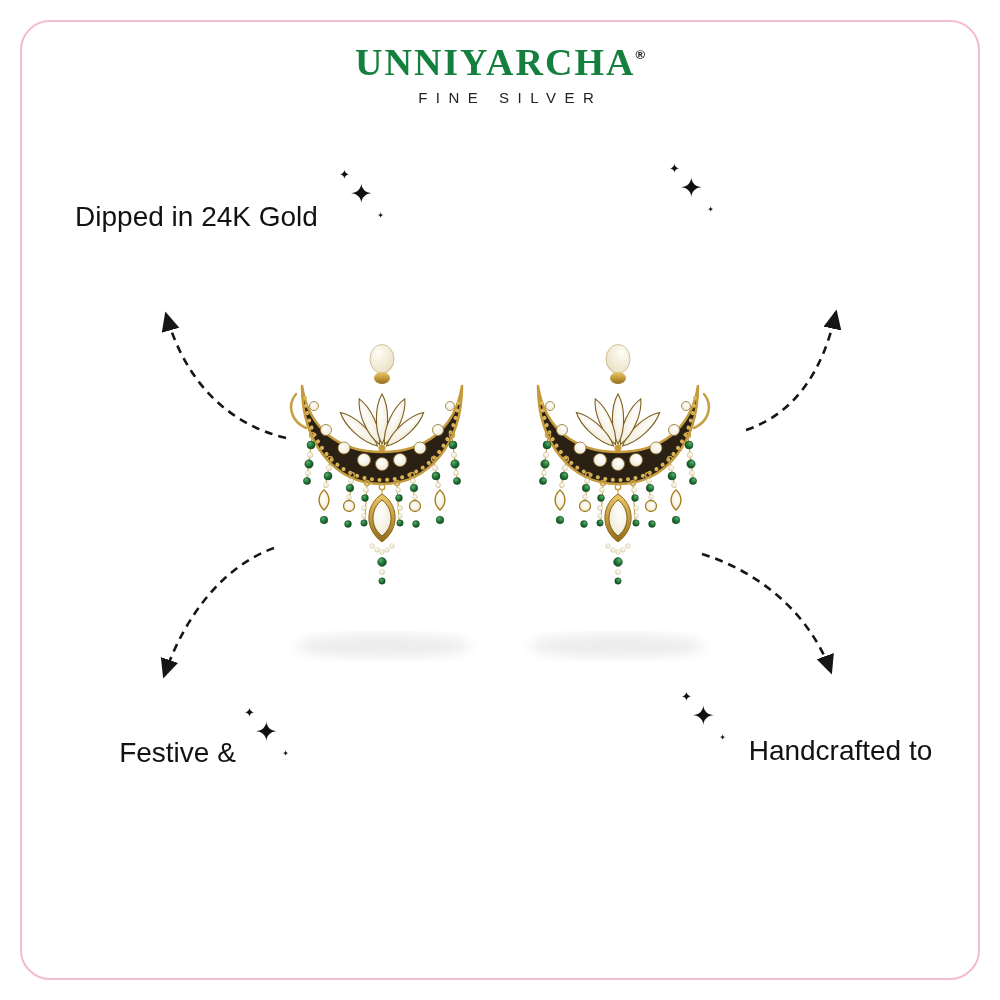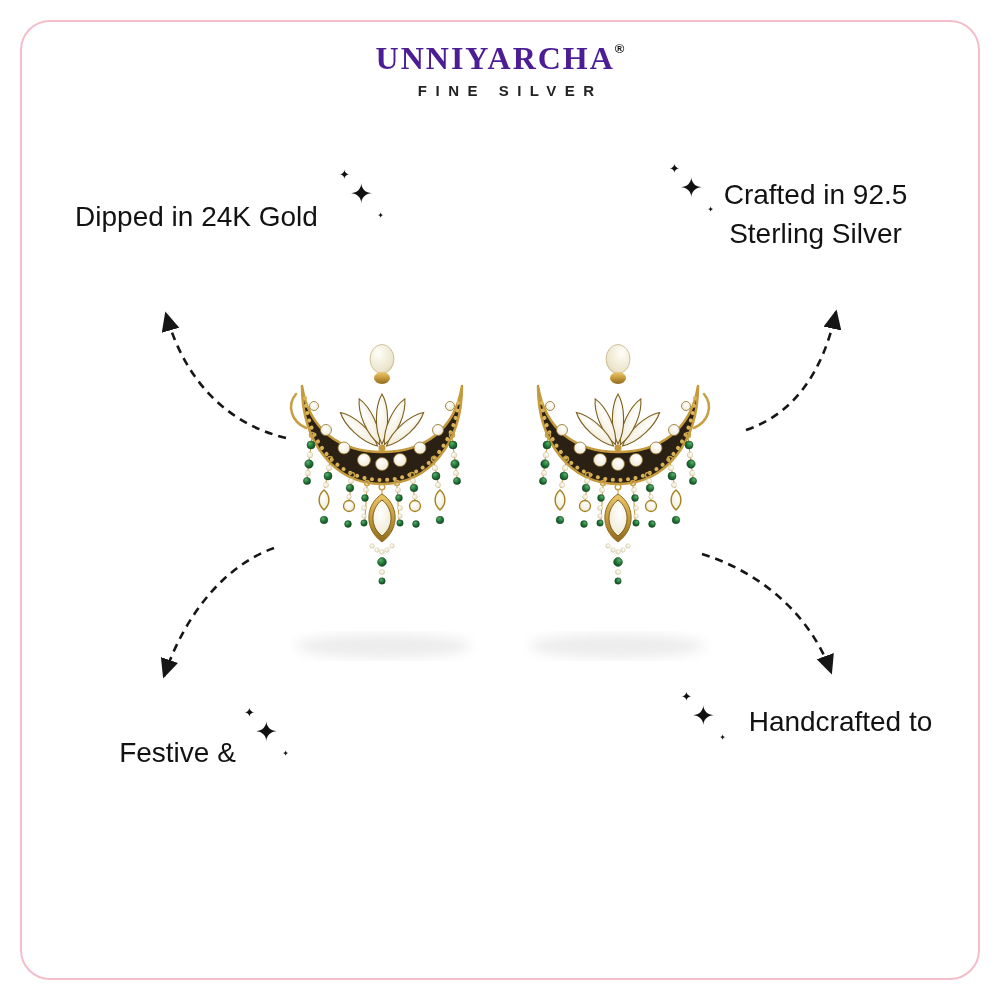--- a/index.html
+++ b/index.html
@@ -9,34 +9,34 @@
     font-family:"Liberation Sans","DejaVu Sans",sans-serif; color:#141414;
   }
   .frame {
     position:absolute; top:20px; left:20px; right:20px; bottom:20px;
     border:2px solid #f4bdca; border-radius:30px; pointer-events:none;
   }
   
   .brand { position:absolute; top:40px; left:0; width:100%; text-align:center; }
   .brand-name {
     font-family:"Liberation Serif","DejaVu Serif",serif;
-    font-size:32px; font-weight:700; letter-spacing:2px; color:#4c1d95;
+    font-size:38px; font-weight:700; letter-spacing:2px; color:#15803d;
   }
   .brand-reg { font-size:13px; font-weight:700; vertical-align:16px; }
   .brand-tagline {
     margin-top:5px; font-size:15px; letter-spacing:8.5px; text-indent:8.5px;
-    font-weight:700; color:#232323;padding-left:12px;
+    font-weight:400; color:#232323;padding-left:12px;
   }
   
   .feature { position:absolute; text-align:center; font-size:28px; line-height:39px; color:#121212; }
   .feature .ln { display:block; }
   .f-tl { left:39px;  top:197px; width:315px; }
   .f-tr { left:658px; top:175px; width:315px; }
   .f-bl { left:20px;  top:733px; width:315px; }
-  .f-br { left:683px; top:702px; width:315px;text-align:center; }
+  .f-br { left:683px; top:731px; width:315px;text-align:center; }
   
   .sparkle { position:absolute; width:40px; height:40px; color:#101010; }
   .sp-big   { position:absolute; font-size:27px; left:8px; top:2px; }
   .sp-small { position:absolute; font-size:13px; left:-3px; top:-9px; }
   .sp-tiny  { position:absolute; font-size:8px; right:-2px; bottom:-4px; }
   .sk-tl { left:342px; top:176px; }
   .sk-tr { left:672px; top:170px; }
   .sk-bl { left:247px; top:714px; }
   .sk-br { left:684px; top:698px; }
   
@@ -222,24 +222,20 @@
     <ellipse cx="383" cy="646" rx="88" ry="12" fill="#9a9a9a" opacity="0.18" filter="url(#blur6)"></ellipse>
     <ellipse cx="617" cy="646" rx="88" ry="12" fill="#9a9a9a" opacity="0.18" filter="url(#blur6)"></ellipse>
 
     <use href="#earring" transform="translate(272,338)"></use>
     <use href="#earring" transform="translate(728,338) scale(-1,1)"></use>
   </svg>
 
   <div class="feature f-tl">
     <span class="ln">Dipped in 24K Gold</span>
   </div>
-  <div class="feature f-tr">
-    <span class="ln">Crafted in 92.5</span>
-    <span class="ln">Sterling Silver</span>
-  </div>
   <div class="feature f-bl">
     <span class="ln">Festive &amp;</span>
   </div>
   <div class="feature f-br">
     <span class="ln">Handcrafted to</span>
   </div>
 
   <div class="sparkle sk-tl">
     <span class="sp-small">✦</span>
     <span class="sp-big">✦</span>

